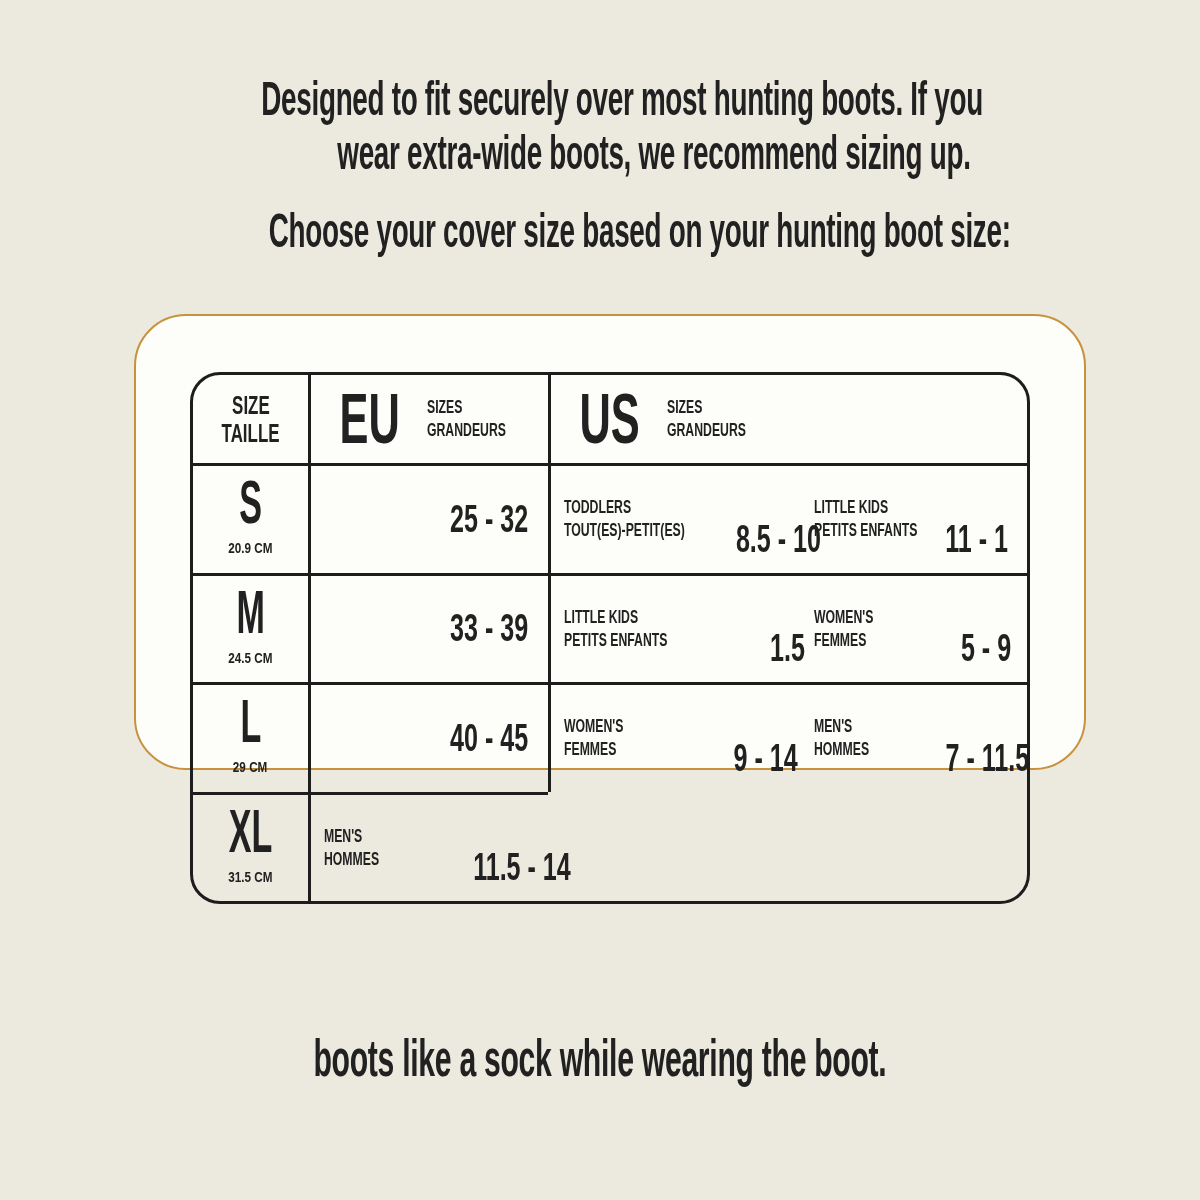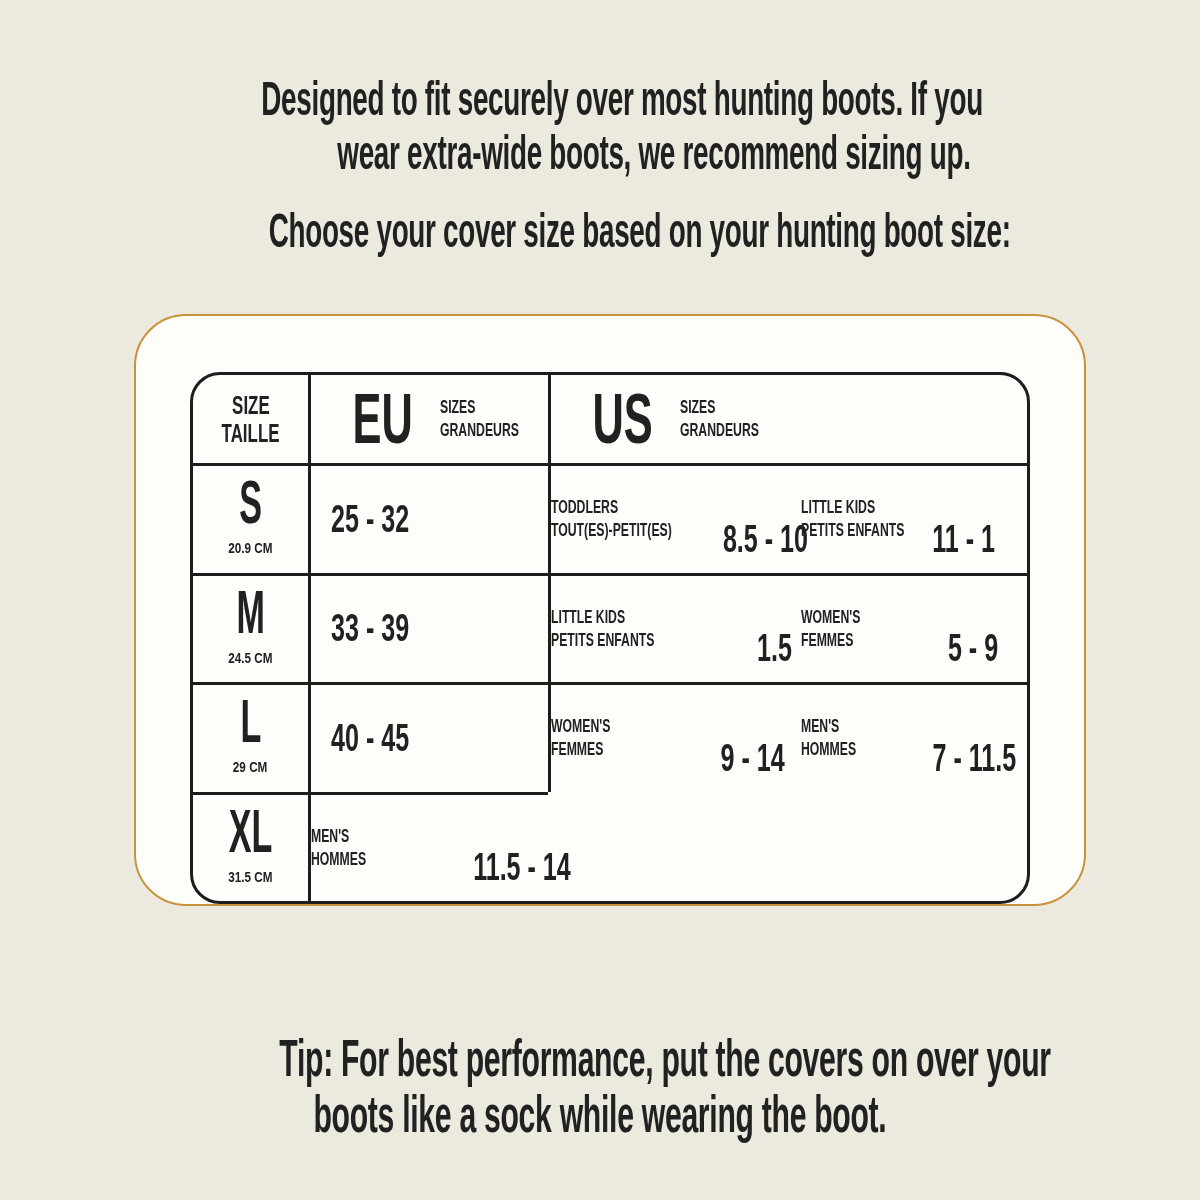--- a/index.html
+++ b/index.html
@@ -25,46 +25,46 @@
   .sq65{transform:scaleX(.65);}
   .sq66{transform:scaleX(.66);}
   .sq78{transform:scaleX(.78);}
 
   
   .intro{position:absolute;top:72px;left:0;right:0;text-align:right;
          font-size:48px;line-height:54px;letter-spacing:-0.5px;}
   .intro .choose{margin-top:24px;}
 
   
-  .card{position:absolute;left:134px;top:314px;width:952px;height:592px;
+  .card{position:absolute;left:134px;top:314px;width:952px;height:456px;
         background:var(--card_bg);border:2px solid var(--card_border);border-radius:52px;}
 
   
   .tbl{position:absolute;left:54px;top:56px;width:840px;height:532px;
        border:3px solid var(--line);border-radius:30px;overflow:hidden;
        display:grid;grid-template-columns:115px 240px 1fr;
        grid-template-rows:88px repeat(4,1fr);}
   .cell{display:flex;align-items:center;}
   .bl{border-left:3px solid var(--line);}
   .bt{border-top:3px solid var(--line);}
 
   .head-size{flex-direction:column;justify-content:center;font-size:26px;line-height:28px;}
-  .head-big{padding-left:23px;}
+  .head-big{padding-left:10px;}
   .bigletter{font-size:70px;line-height:58px;}
   .small-stack{margin-left:9px;font-size:18px;line-height:23px;
                transform:scaleX(.68);transform-origin:left center;white-space:nowrap;
                display:flex;flex-direction:column;}
 
   .size-cell{flex-direction:column;justify-content:center;}
   .letter{font-size:62px;line-height:48px;}
   .cm{font-size:15px;line-height:24px;margin-top:10px;}
 
-  .eu-cell{justify-content:flex-start;font-size:38px;}
+  .eu-cell{justify-content:flex-end;font-size:38px;}
 
-  .us-cell{font-size:38px;}
+  .us-cell{padding-left:13px;font-size:38px;}
   .uslab{width:150px;display:flex;flex-direction:column;font-size:18px;line-height:23px;
          transform:scaleX(.68);transform-origin:left center;white-space:nowrap;}
   .uslab.w2{width:110px;}
   .usval{width:100px;text-align:right;margin-top:40px;}
 
   
   .tip{position:absolute;top:1030px;left:0;right:0;text-align:center;
        font-size:52px;line-height:56px;letter-spacing:-0.5px;}
 </style>
 </head>
@@ -169,17 +169,16 @@
           <span>MEN'S</span>
           <span>HOMMES</span>
         </div>
         <div class="usval"><span class="sqz sq66">11.5 - 14</span></div>
       </div>
 
     </div>
   </div>
 
   <div class="tip">
-    <div><span class="sqz sq58">Tip: For best performance, put the covers on over your</span></div>
     <div><span class="sqz sq58">boots like a sock while wearing the boot.</span></div>
   </div>
 
 </div>
 
 </body></html>

